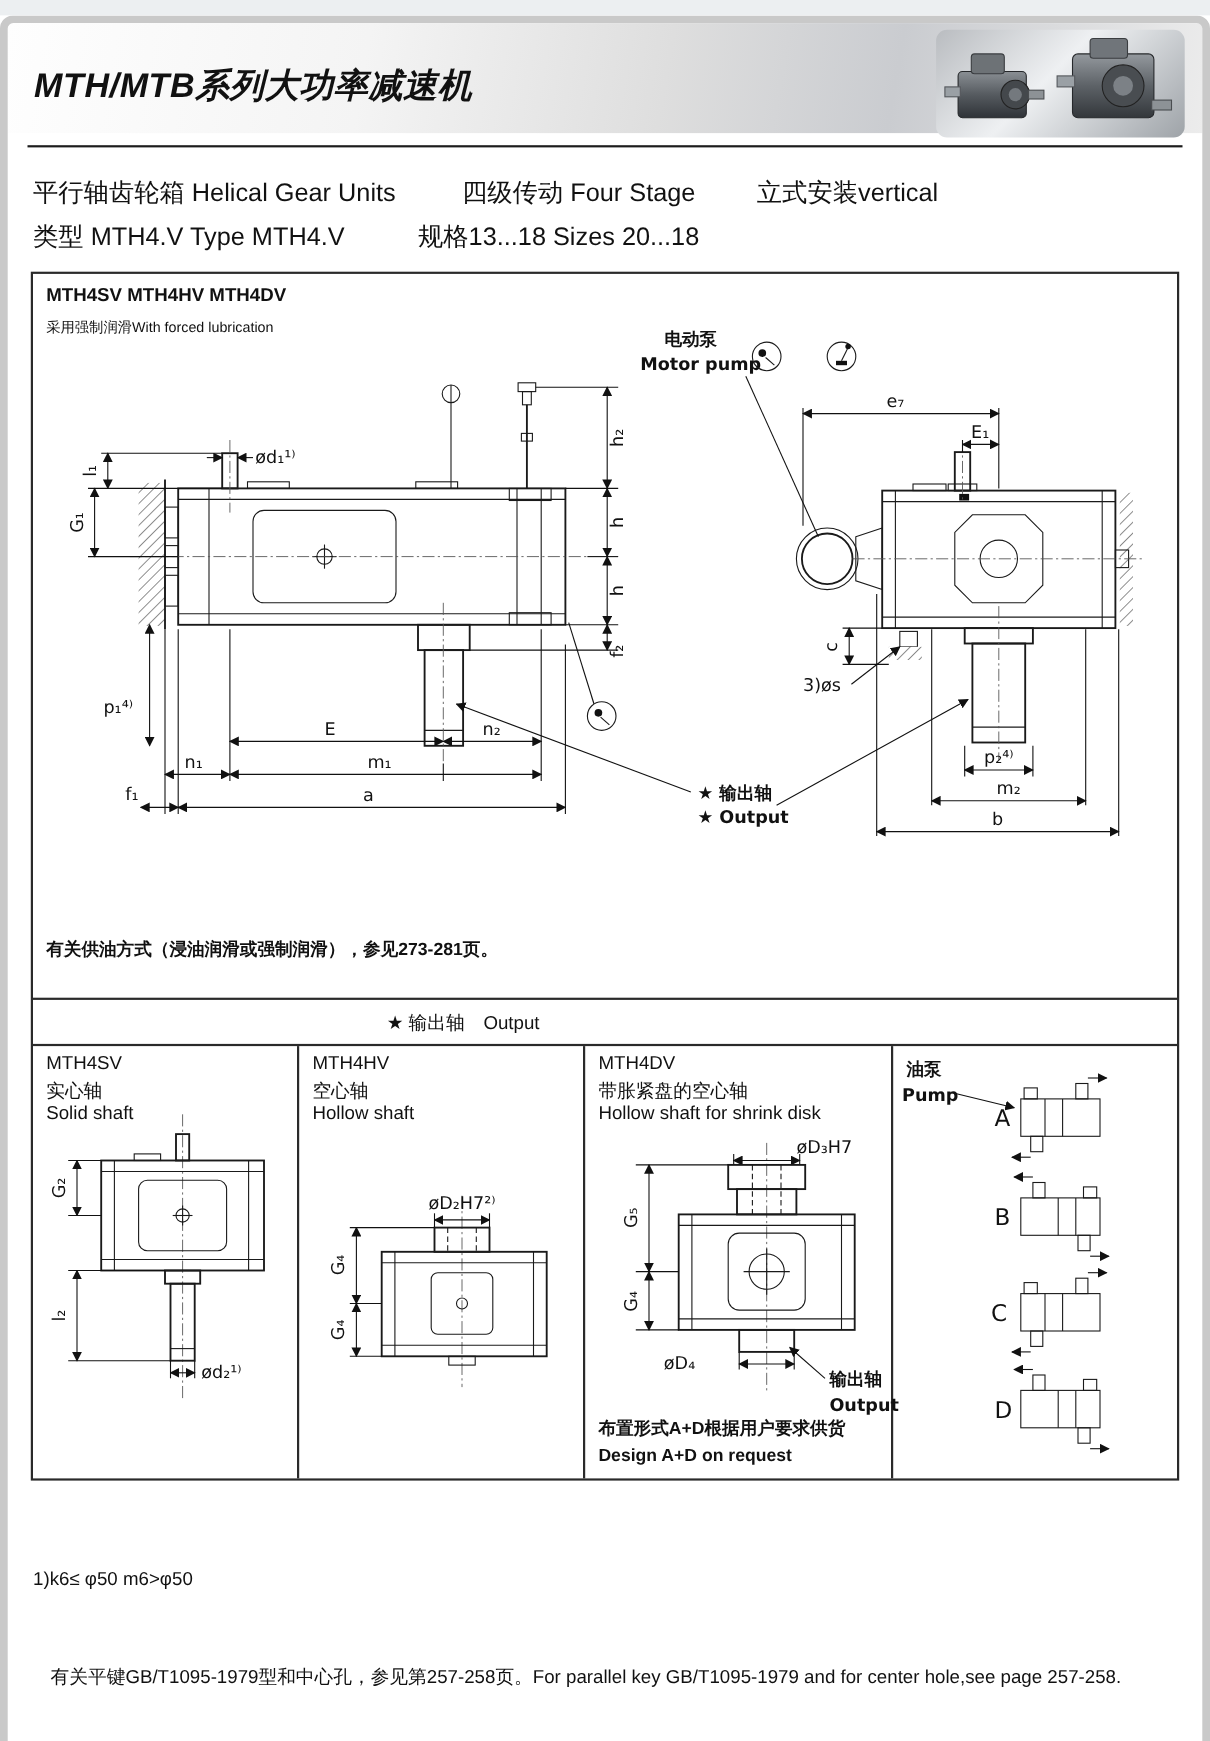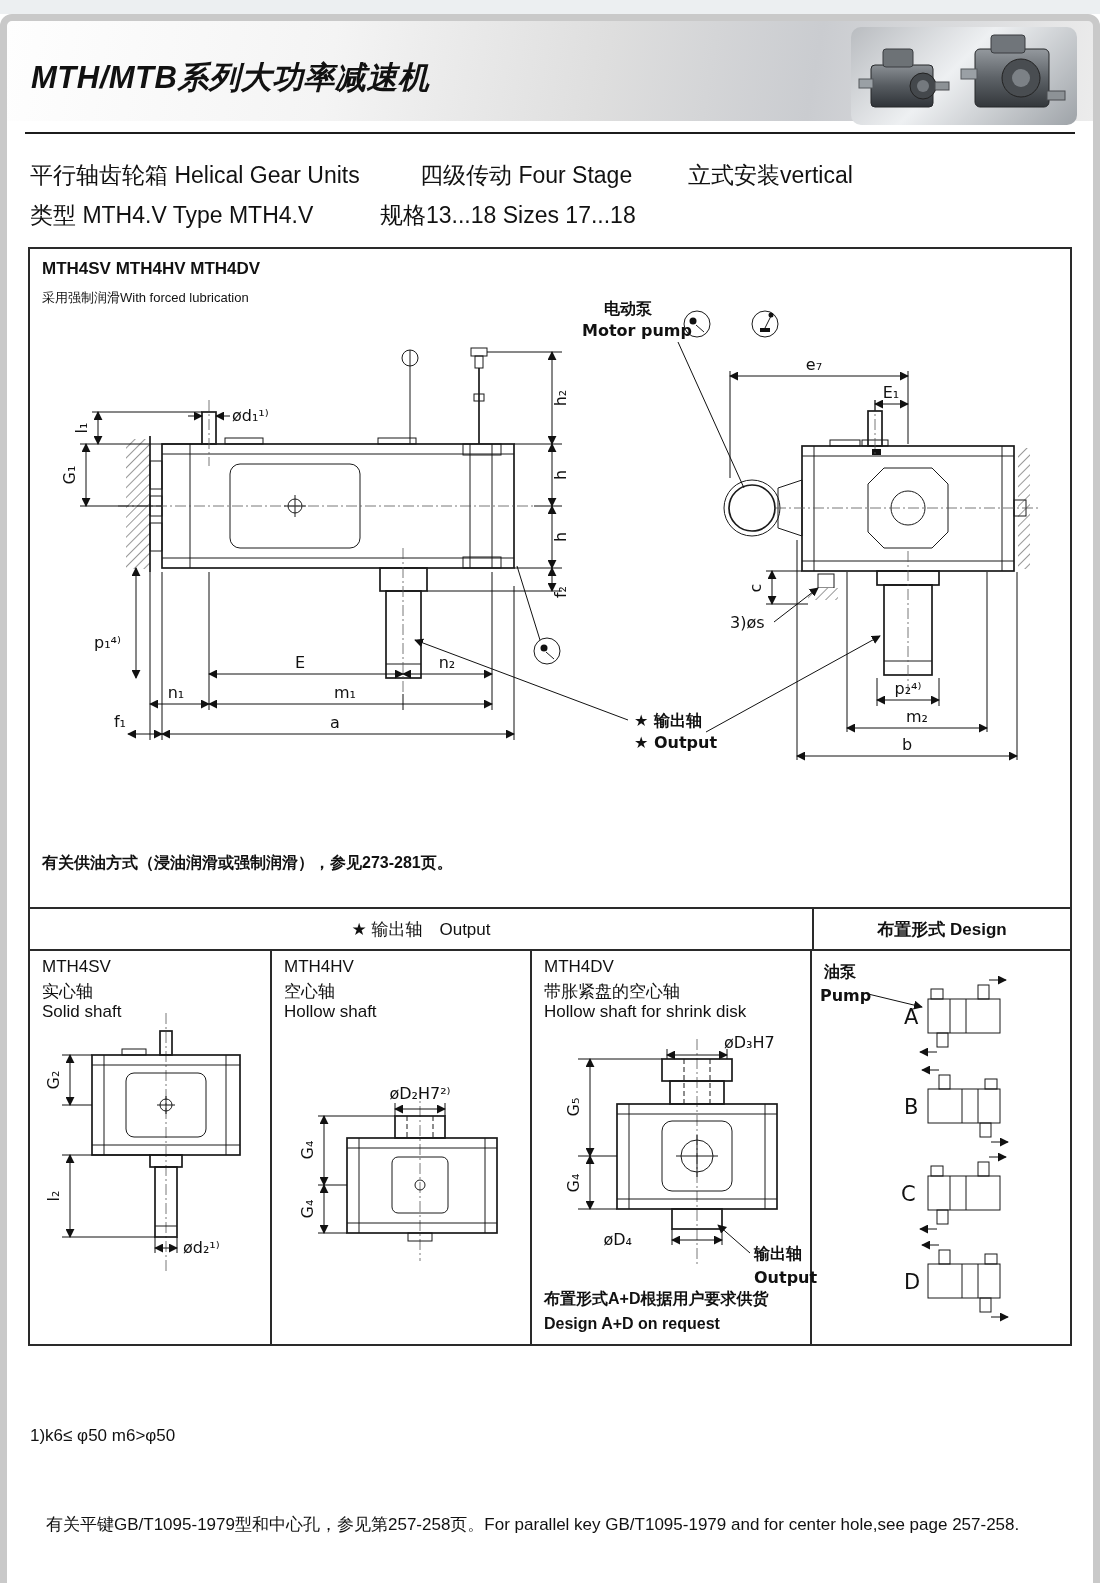--- a/index.html
+++ b/index.html
@@ -89,21 +89,21 @@
     </div>
   </div>
 
   <div class="rule"></div>
 
   <div class="intro">
     <span style="left:30px;top:146px">平行轴齿轮箱 Helical Gear Units</span>
     <span style="left:420px;top:146px">四级传动 Four Stage</span>
     <span style="left:688px;top:146px">立式安装vertical</span>
     <span style="left:30px;top:186px">类型 MTH4.V Type MTH4.V</span>
-    <span style="left:380px;top:186px">规格13...18 Sizes 17...18</span>
+    <span style="left:380px;top:186px">规格13...18 Sizes 20...18</span>
   </div>
 
   <div class="box">
     <div class="box-title">MTH4SV MTH4HV MTH4DV</div>
     <div class="box-sub">采用强制润滑With forced lubrication</div>
 
     <svg style="position:absolute;left:0;top:47px" width="1044" height="470" viewBox="0 0 1044 470">
 
       <g>
         <rect x="96" y="143" width="24" height="130" fill="url(#hatch)"></rect>
@@ -289,21 +289,20 @@
         <text class="bt" x="604" y="452">★ Output</text>
         <line class="d" x1="598" y1="424" x2="385" y2="344" marker-end="url(#ar)"></line>
         <line class="d" x1="676" y1="436" x2="850" y2="340" marker-end="url(#ar)"></line>
       </g>
     </svg>
 
     <div class="oil" style="top:604px">有关供油方式（浸油润滑或强制润滑），参见273-281页。</div>
 
     <div class="thead">
       <div class="c1">★ 输出轴　Output</div>
-      <div class="c2">布置形式 Design</div>
     </div>
     <div class="vline" style="left:240px"></div>
     <div class="vline" style="left:500px"></div>
     <div class="vline" style="left:780px"></div>
 
     <div class="cell-title" style="left:12px;top:708px">MTH4SV</div>
     <div class="cell-title" style="left:12px;top:731px">实心轴</div>
     <div class="cell-title" style="left:12px;top:753px">Solid shaft</div>
     <svg style="position:absolute;left:0;top:702px" width="240" height="397" viewBox="0 0 240 397">
       <line class="cl" x1="136" y1="62" x2="136" y2="320"></line>

